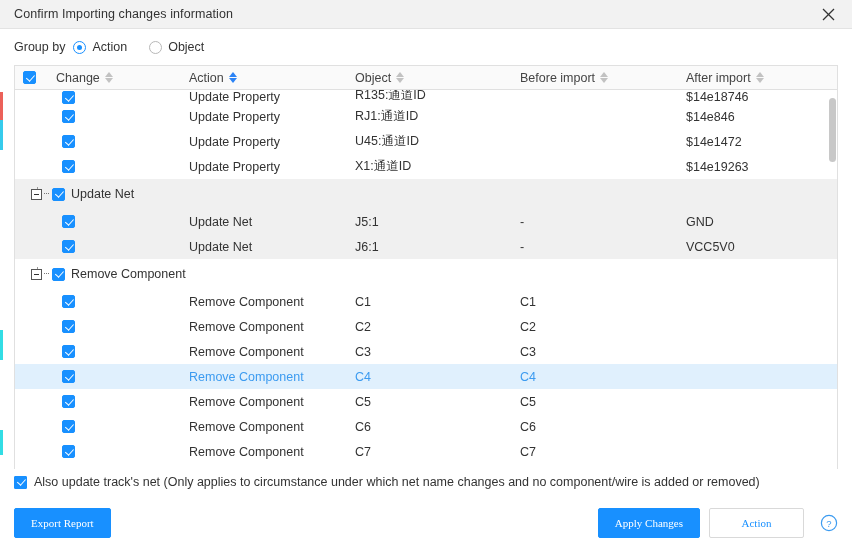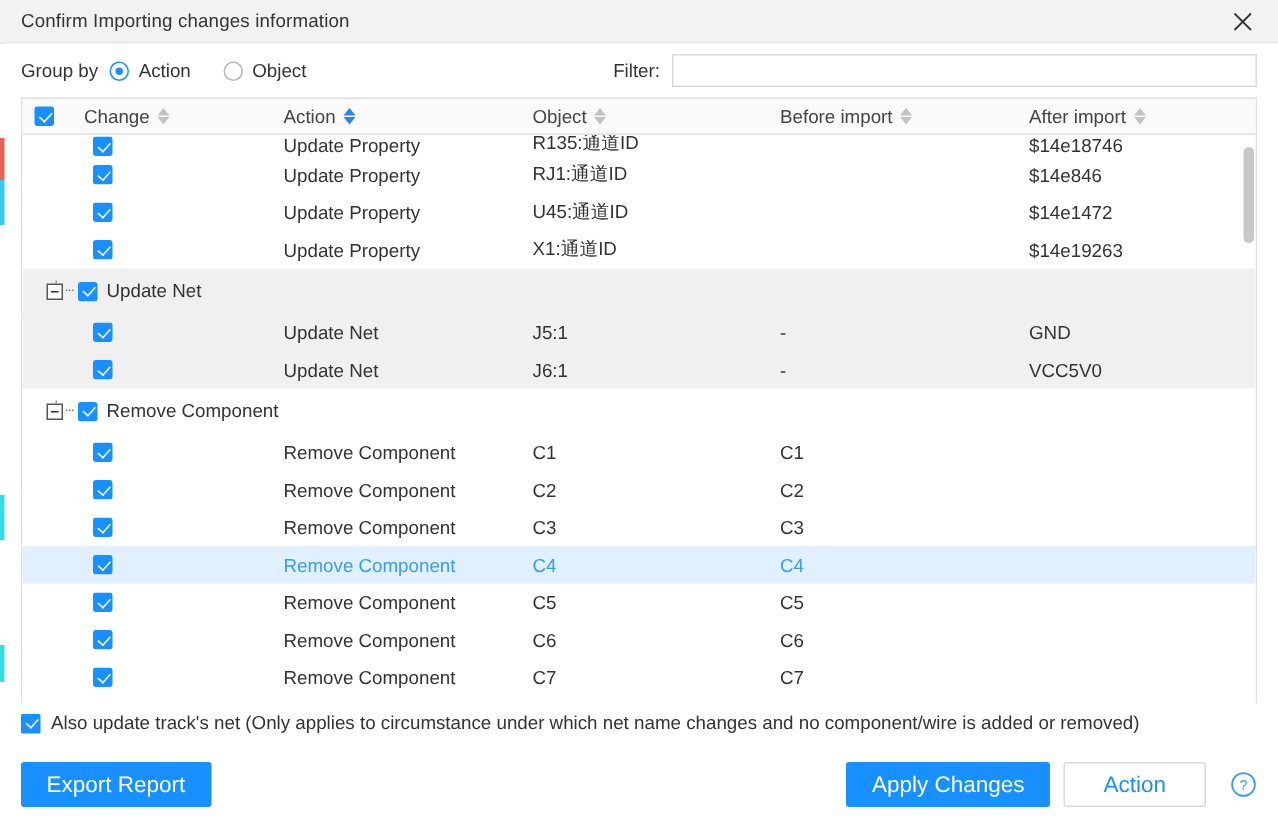--- a/index.html
+++ b/index.html
@@ -299,22 +299,22 @@
   .footer-btns {
     flex: 0 0 auto;
     height: 56px;
     display: flex;
     align-items: center;
     padding: 0 14px;
     position: relative;
     background: #fff;
   }
   .btn {
-    font-family: Liberation Sans, sans-serif;
-    font-size: 15px;
+    font-family: Liberation Serif, serif;
+    font-size: 11px;
     height: 30px;
     border-radius: 2px;
     cursor: pointer;
     box-sizing: border-box;
     display: inline-flex;
     align-items: center;
     justify-content: center;
     padding: 0 16px;
     border: 1px solid transparent;
   }
@@ -384,24 +384,20 @@
     <span class="radio-wrap">
       <span class="radio checked"></span>
       <span class="radio-text">Action</span>
     </span>
 
     <span class="radio-wrap">
       <span class="radio"></span>
       <span class="radio-text">Object</span>
     </span>
 
-    <div class="filter-area">
-      <span class="filter-label">Filter:</span>
-      <input class="filter-input" type="text" value="" placeholder="" style="">
-    </div>
   </div>
 
   <div class="table-wrap">
 
     <div class="thead">
       <div class="th c-change">
         <span class="cb"></span>
         <span style="margin-left:20px">Change</span>
         <span class="sorter">
             <i class="tri up"></i>

